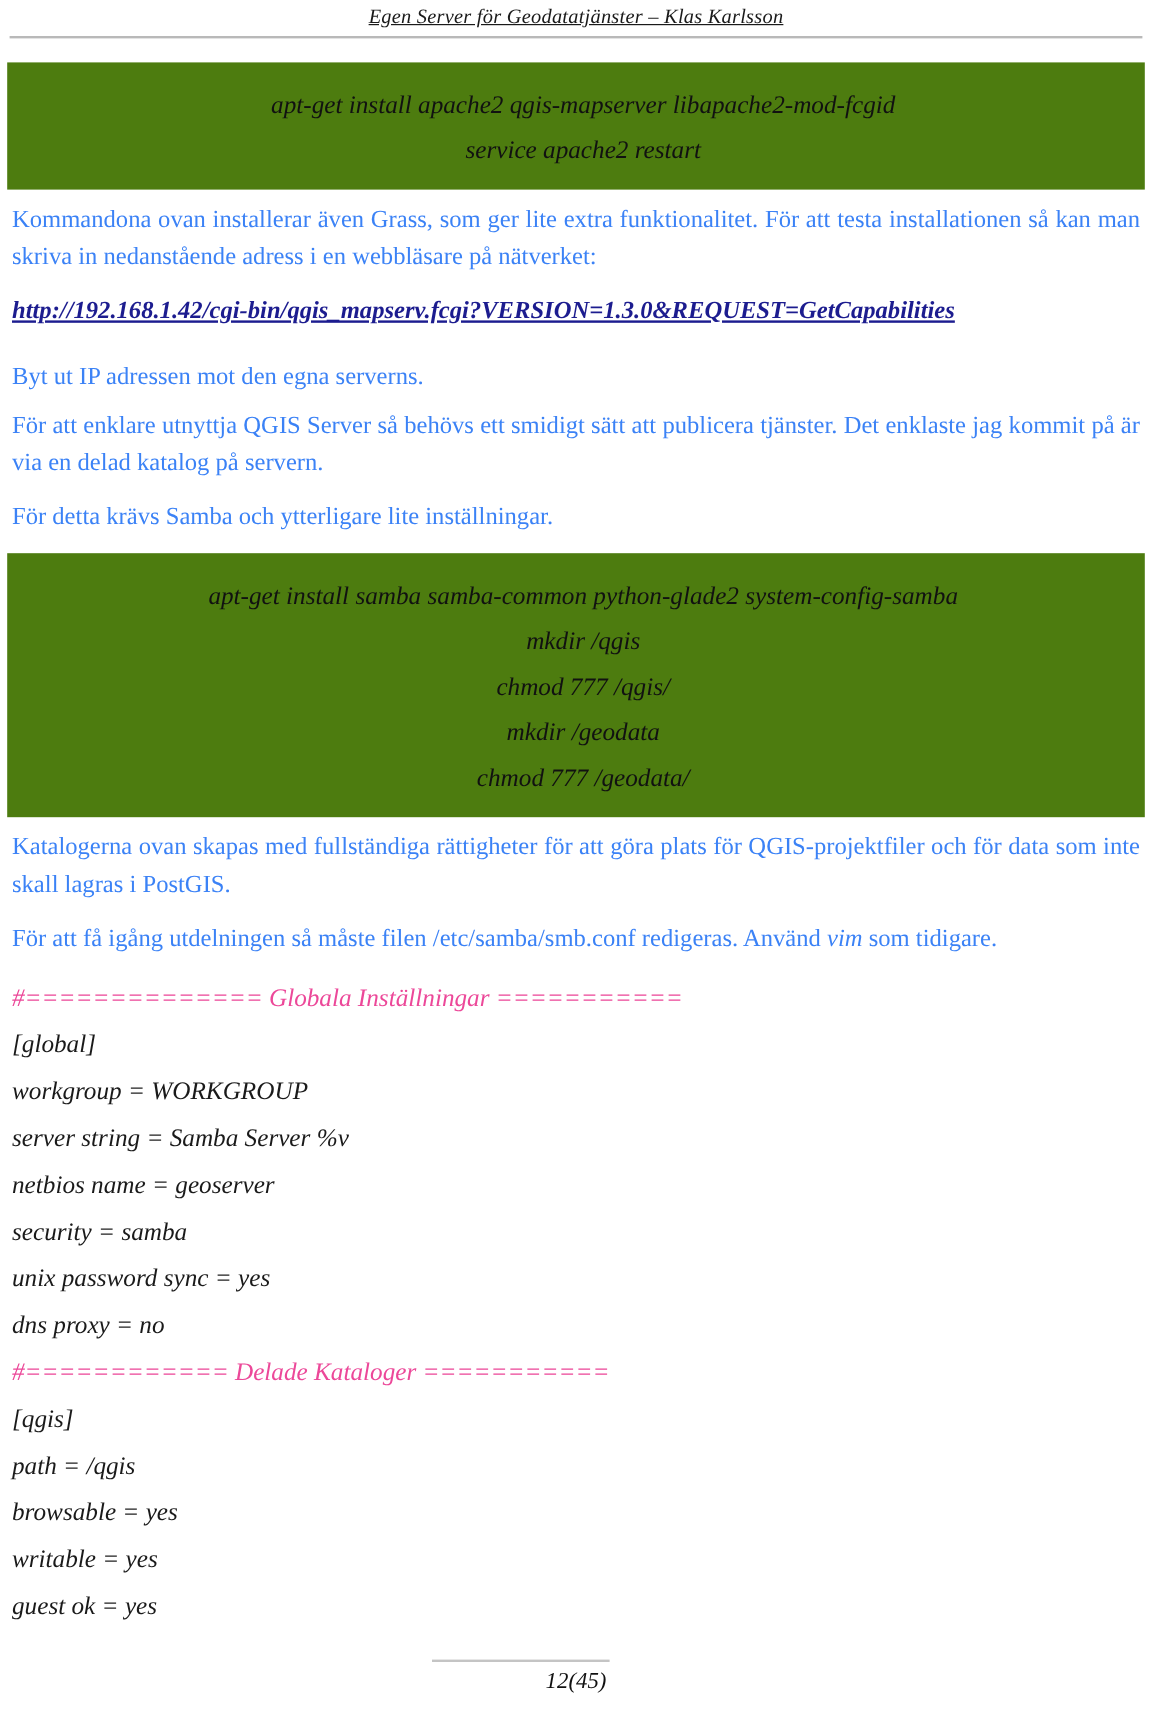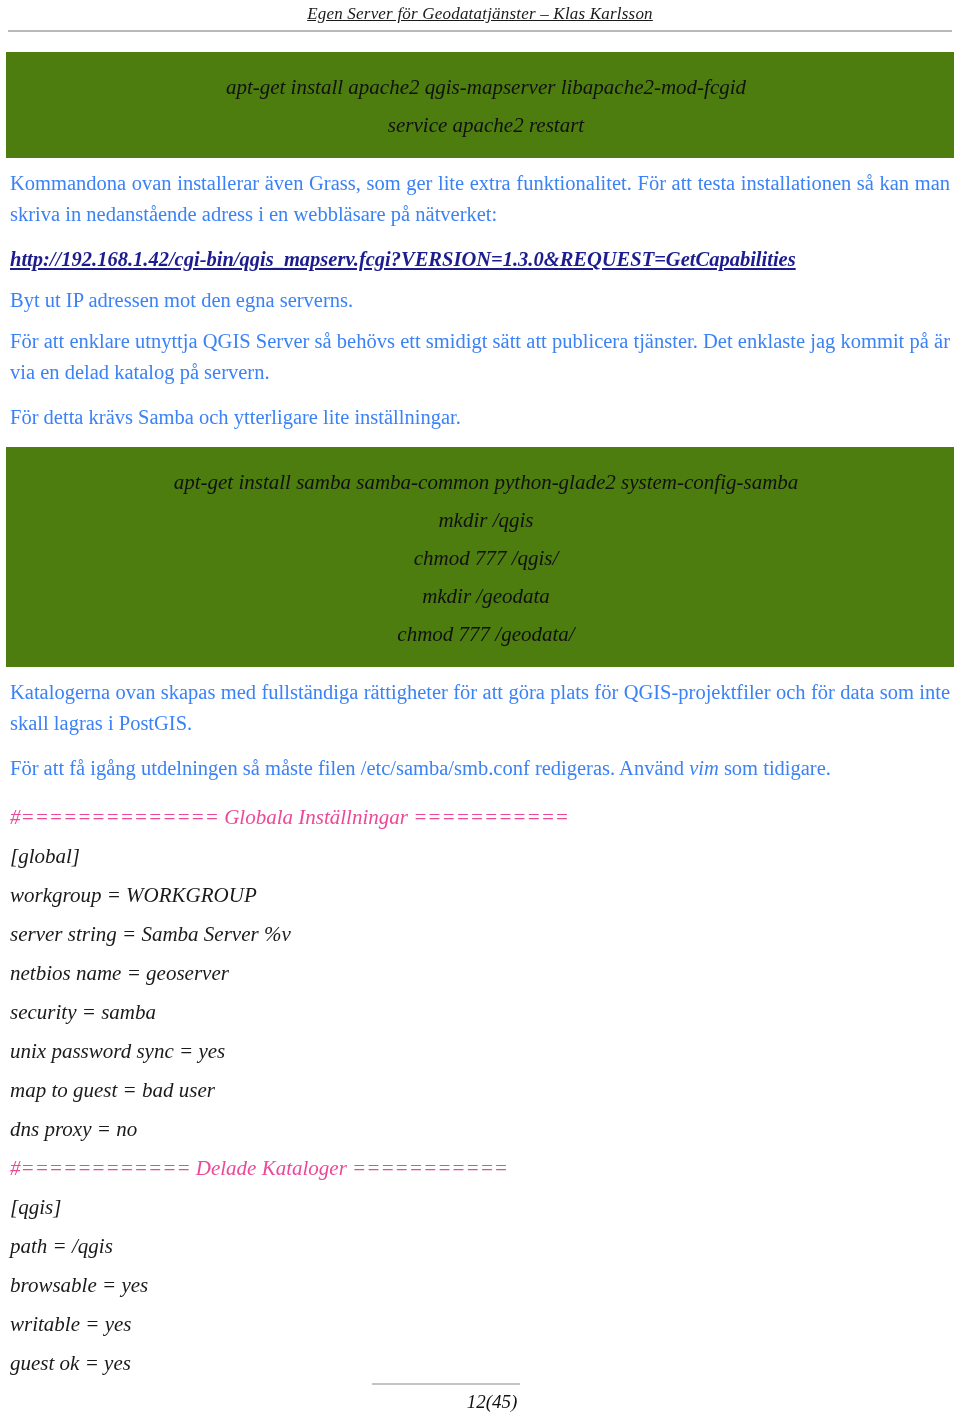--- a/index.html
+++ b/index.html
@@ -77,21 +77,21 @@
     text-align: justify;
     margin: 0 10px 14px 10px;
     color: #3b82f6;
   }
   .para.tight { margin-bottom: 10px; }
   .para .em { font-style: italic; }
 
   
   .url-line {
     display: block;
-    margin: 0 10px 10px 10px;
+    margin: 0 10px 24px 10px;
   }
   .url-link {
     font-style: italic;
     font-weight: bold;
     font-size: 20.5px;
     line-height: 31px;
     color: #1c1c8f;
     text-decoration: underline;
     word-break: break-all;
   }
@@ -109,21 +109,21 @@
     color: #1a1a1a;
   }
   .conf-listing .conf-line.divider {
     color: #ec4899;
     letter-spacing: 0px;
   }
 
   
   .page-footer {
     position: absolute;
-    left: 12px;
+    left: 0;
     bottom: 0;
     width: 868px;
     height: 52px;
   }
   .page-footer .footer-rule {
     position: absolute;
     left: 360px;
     right: 360px;
     top: 8px;
     height: 2px;
@@ -180,21 +180,20 @@
   <p class="para"><span>För att få igång utdelningen så måste filen /etc/samba/smb.conf redigeras. Använd </span><span class="em">vim</span><span> som tidigare.</span></p>
 
   <div class="conf-listing">
     <span class="conf-line divider">#============== Globala Inställningar ===========</span>
     <span class="conf-line">[global]</span>
     <span class="conf-line">workgroup = WORKGROUP</span>
     <span class="conf-line">server string = Samba Server %v</span>
     <span class="conf-line">netbios name = geoserver</span>
     <span class="conf-line">security = samba</span>
     <span class="conf-line">unix password sync = yes</span>
-    <span class="conf-line">map to guest = bad user</span>
     <span class="conf-line">dns proxy = no</span>
     <span class="conf-line divider">#============ Delade Kataloger ===========</span>
     <span class="conf-line">[qgis]</span>
     <span class="conf-line">path = /qgis</span>
     <span class="conf-line">browsable = yes</span>
     <span class="conf-line">writable = yes</span>
     <span class="conf-line">guest ok = yes</span>
   </div>
 
 </div>

